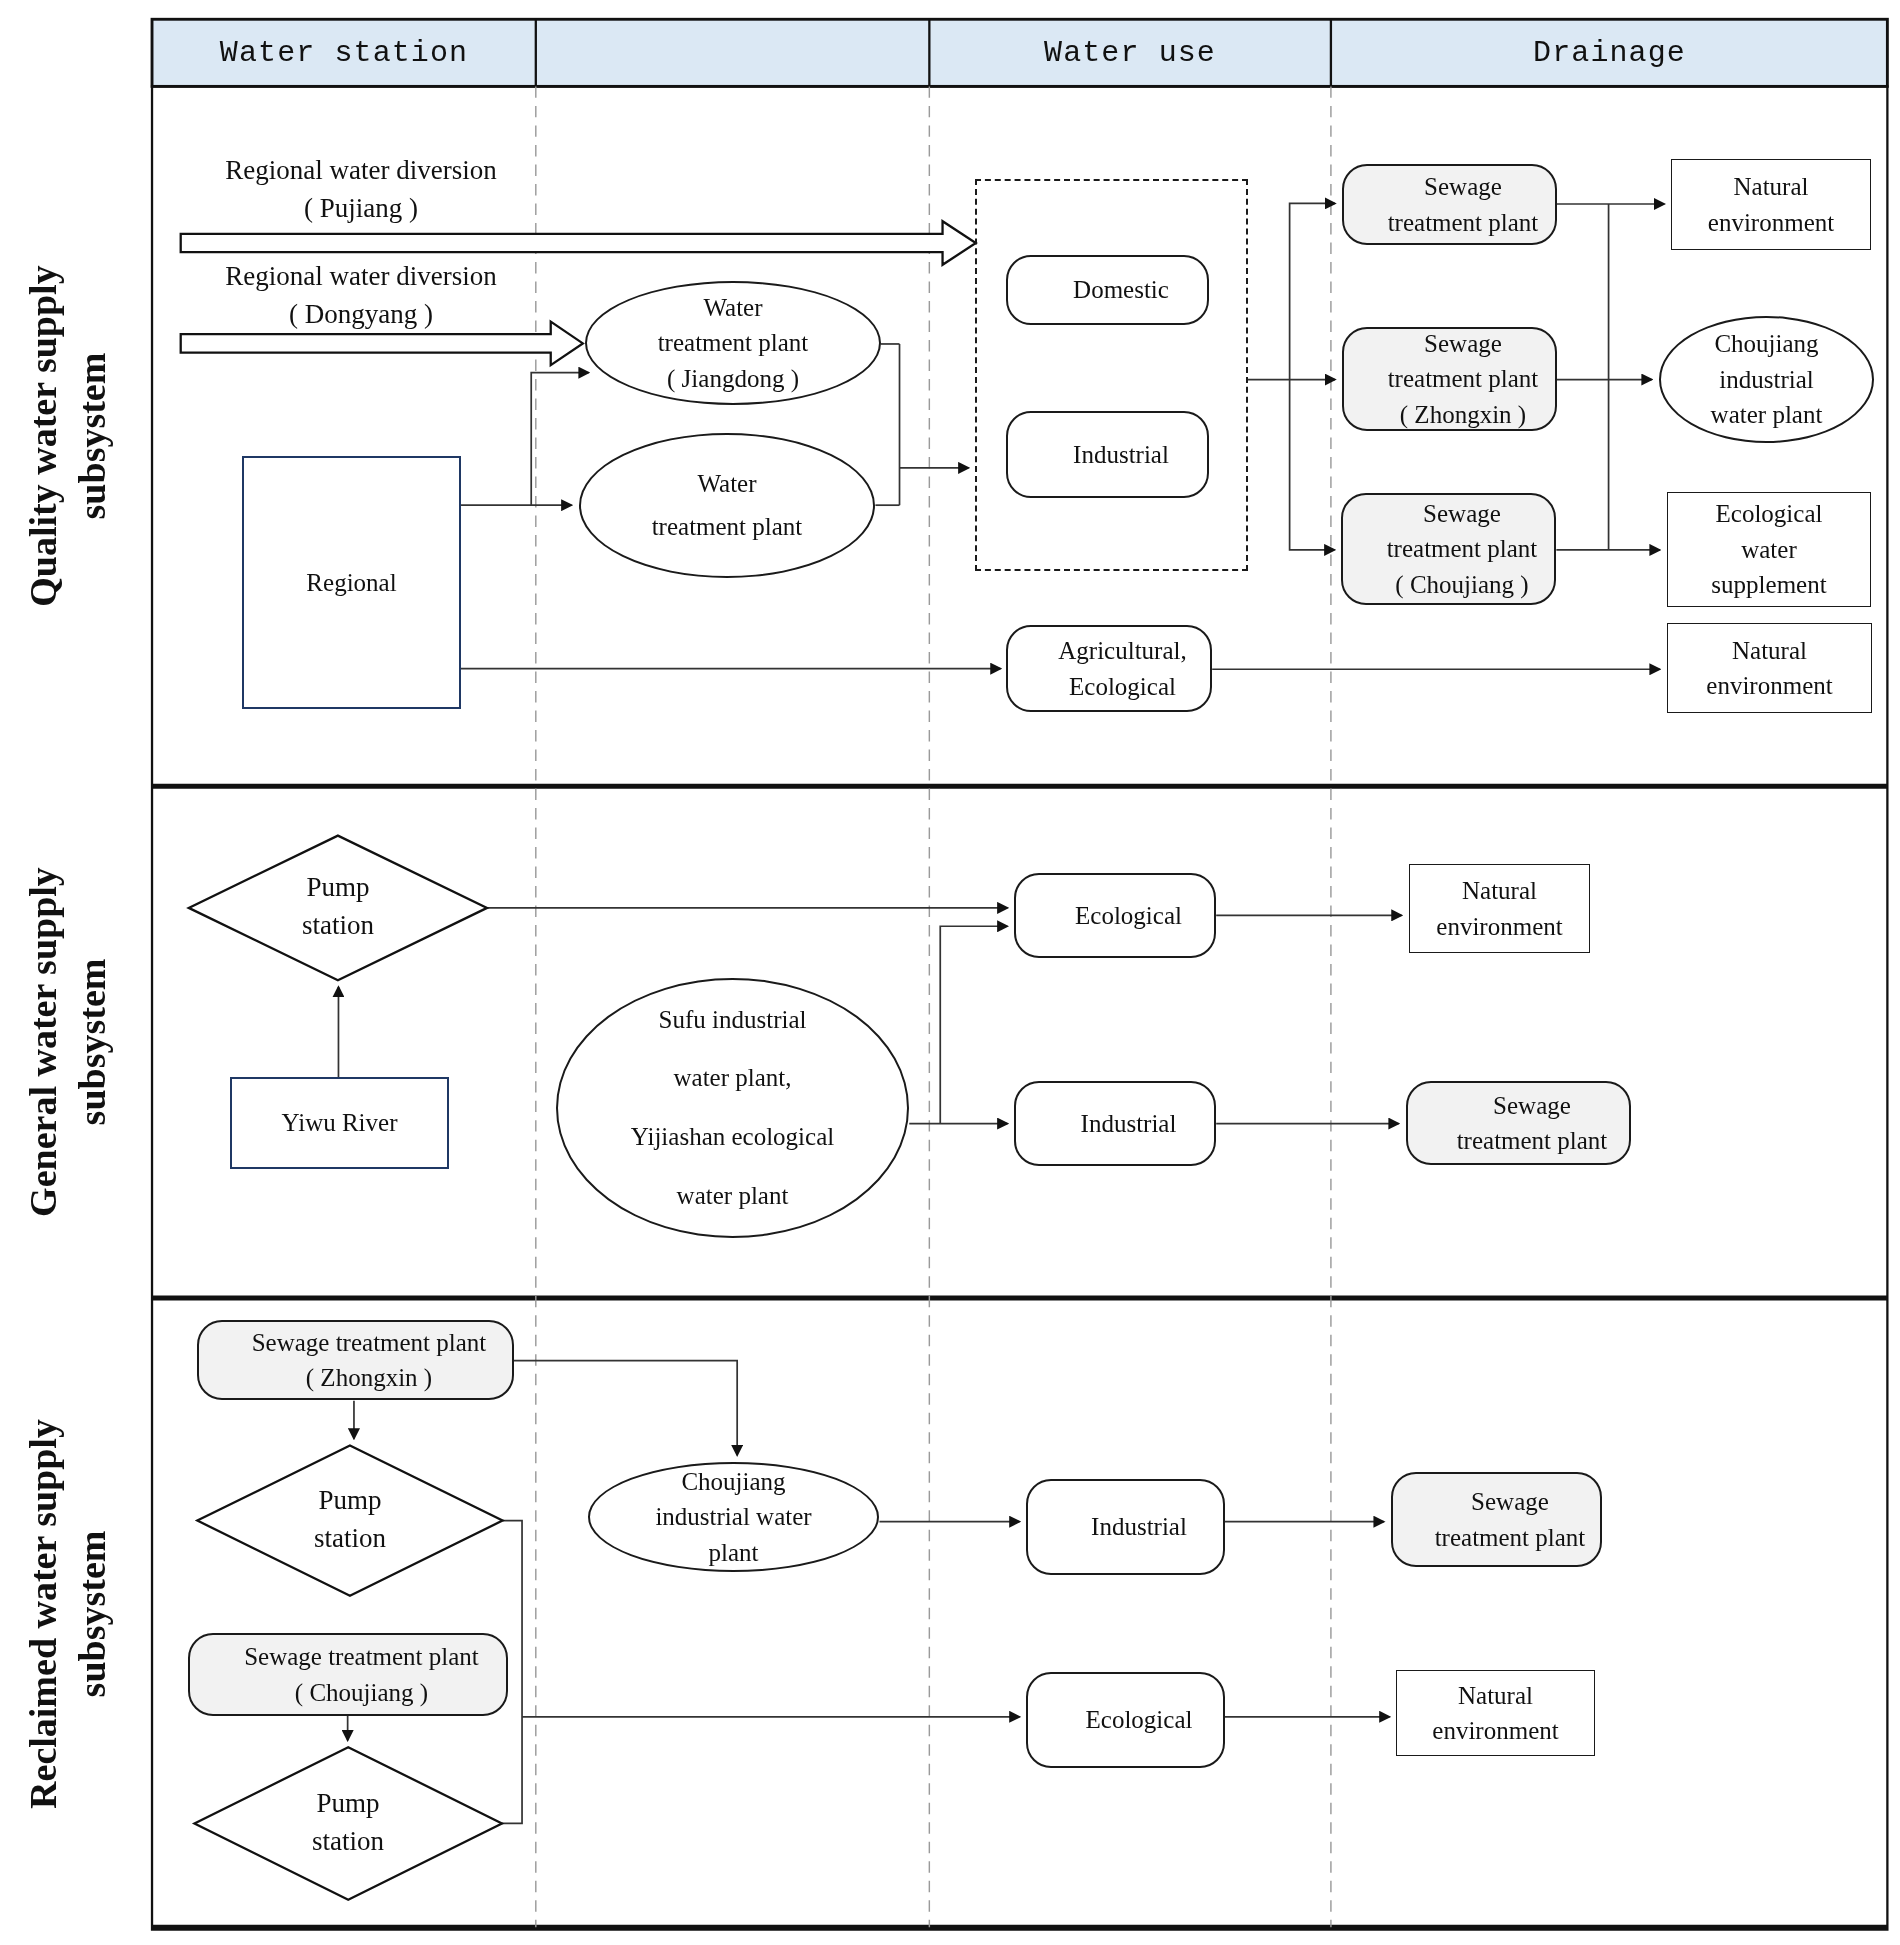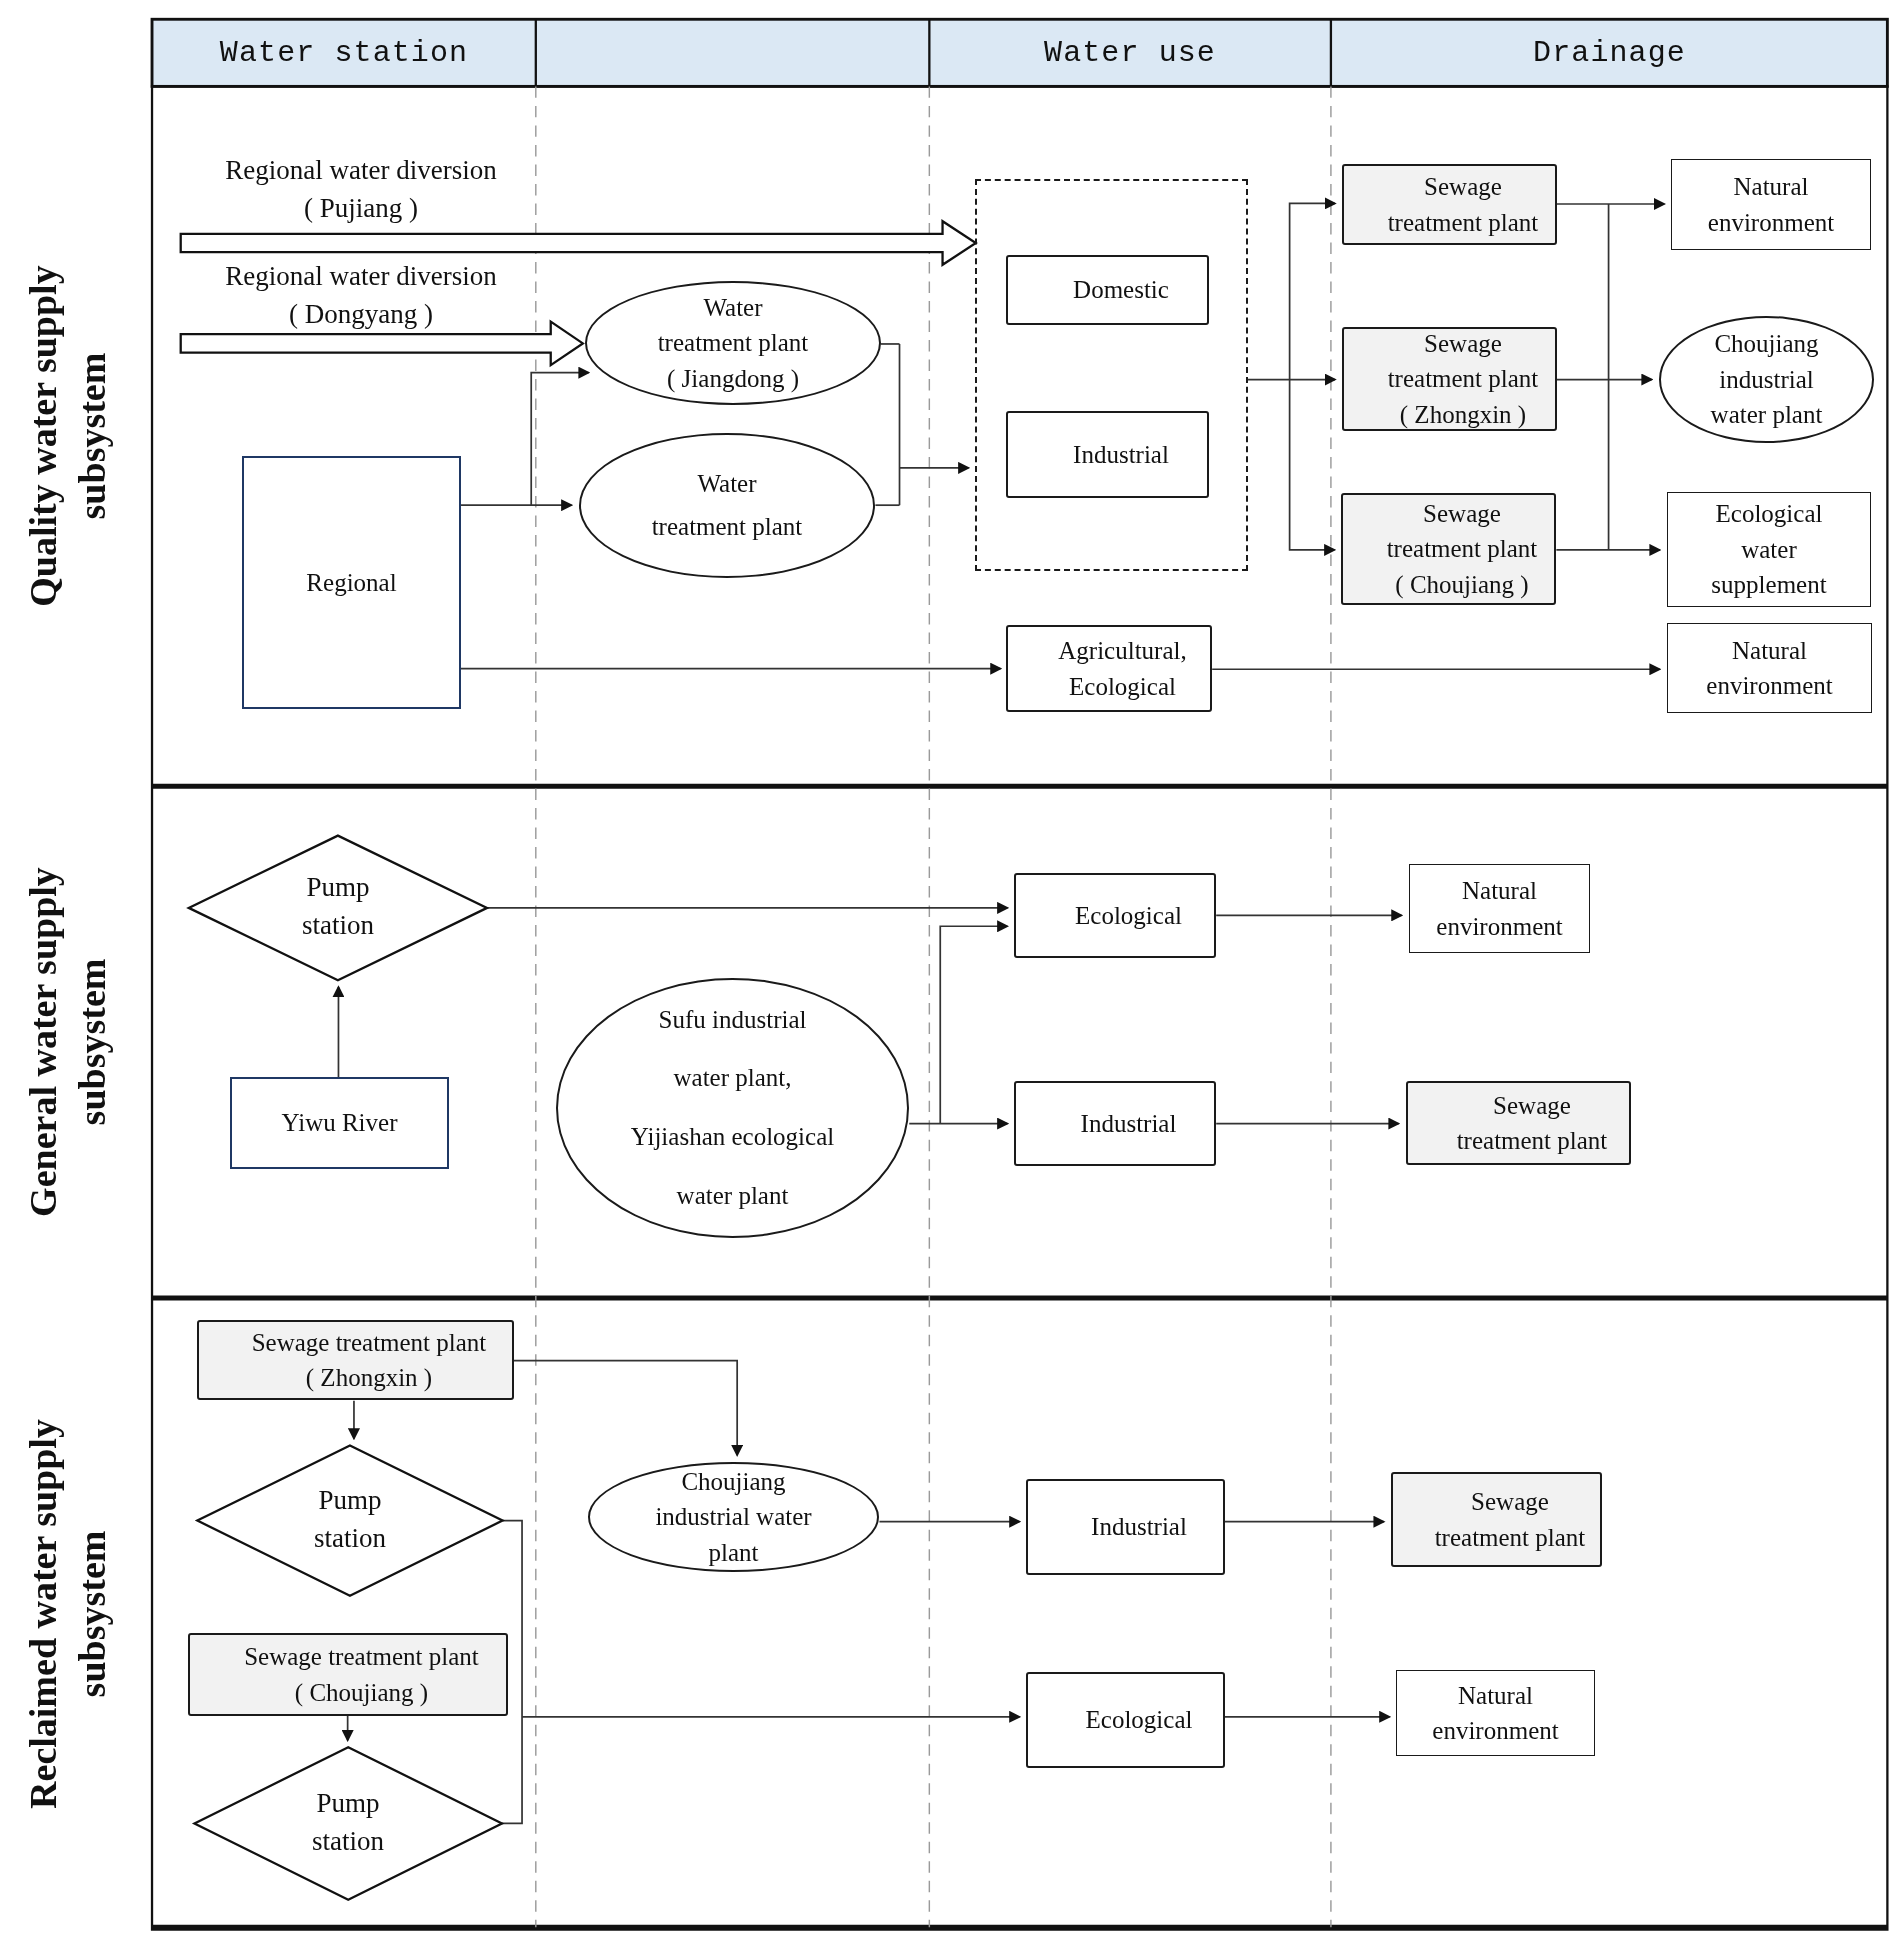--- a/index.html
+++ b/index.html
@@ -6,21 +6,21 @@
   #canvas { position:relative; width:1900px; height:1946px; background:#ffffff;
             font-family:"Liberation Serif", serif; color:#111; }
   #canvas svg { position:absolute; left:0; top:0; z-index:1; }
   .hdr-strip { position:absolute; background:var(--header_bg,#dbe8f4); z-index:0; }
   .hdr { position:absolute; z-index:2; display:flex; align-items:center; justify-content:center;
          font-family:"Liberation Mono", monospace; font-size:30px; letter-spacing:1.1px; color:#111; }
   .node { position:absolute; z-index:2; box-sizing:border-box; display:flex; align-items:center;
           justify-content:center; text-align:center; white-space:pre-line;
           font-size:25px; line-height:1.42; color:#111; }
   .rect   { border:1.7px solid #1a1a1a; background:#fff; }
-  .rrect  { border:2.3px solid #1a1a1a; border-radius:3px; background:#fff;padding-left:27px; }
+  .rrect  { border:2.3px solid #1a1a1a; border-radius:25px; background:#fff;padding-left:27px; }
   .gray   { background:var(--node_gray,#f2f2f2); }
   .navy   { border:2.3px solid var(--navy_border,#1f3864); background:#fff; }
   .ellipse{ border:2.3px solid #1a1a1a; border-radius:50%; background:#fff; }
   .dashed-box { position:absolute; z-index:1; box-sizing:border-box;
                 border:2.9px dashed #1a1a1a; background:transparent; }
   .plain  { position:absolute; z-index:2; text-align:center; white-space:pre-line;
             font-size:27px; line-height:1.4; }
   .vlabel { position:absolute; z-index:2; display:flex; align-items:center; justify-content:center;
             font-weight:bold; font-size:38px; line-height:1.3; text-align:center;
             white-space:pre-line; transform:rotate(-90deg); }

